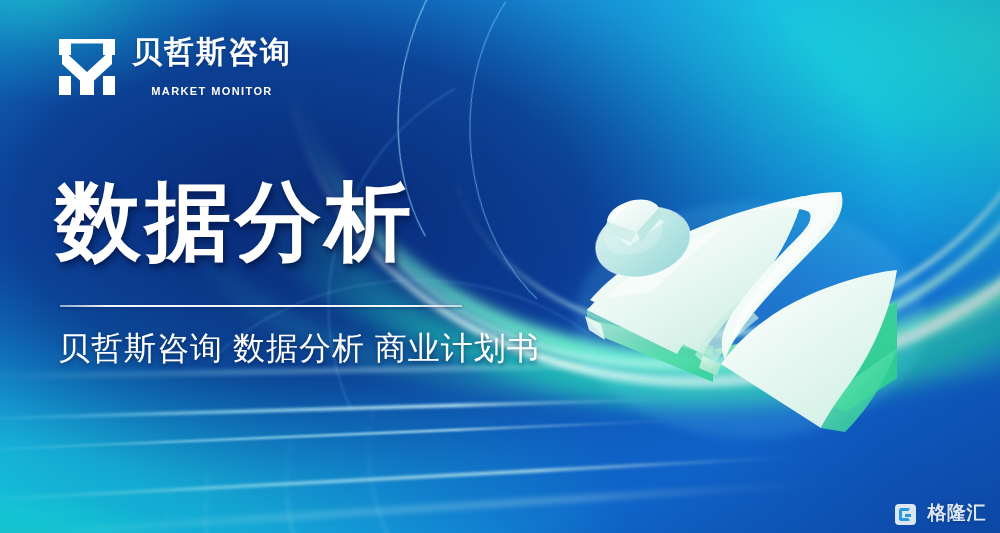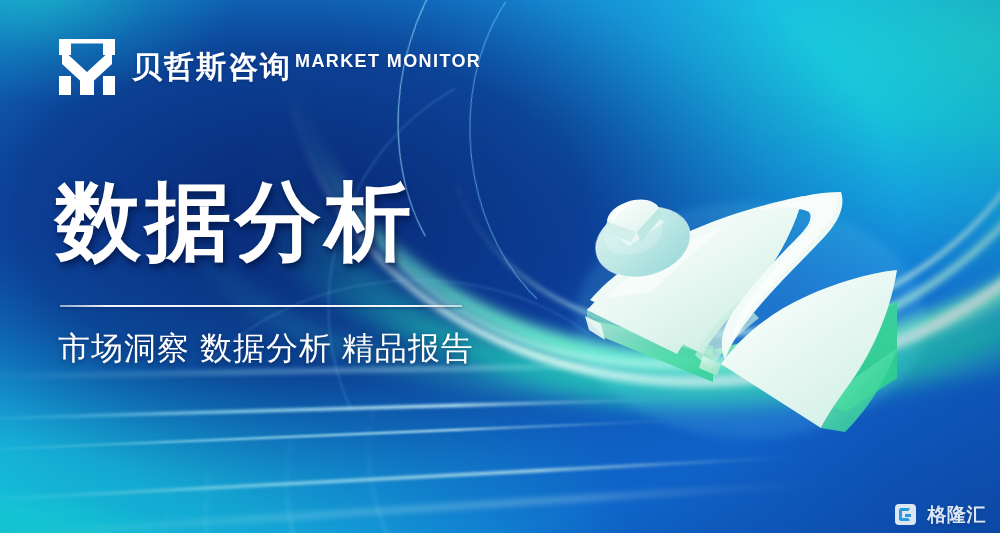--- a/index.html
+++ b/index.html
@@ -83,28 +83,29 @@
   .f2{left:470px;top:-60px;width:300px;height:400px;border-left-color:rgba(130,210,255,.62);filter:blur(.5px);transform:rotate(-6deg);}
   .f3{left:330px;top:60px;width:430px;height:470px;border-left-color:rgba(120,200,255,.38);filter:blur(.8px);transform:rotate(18deg);}
   .f4{left:150px;top:280px;width:520px;height:420px;border-top-color:rgba(130,215,255,.30);filter:blur(1px);transform:rotate(-4deg);}
 
   .vignette{position:absolute;inset:0;
     background:radial-gradient(110% 110% at 22% 34%, rgba(4,22,80,0) 42%, rgba(4,20,72,.40) 100%);}
 
   
   .brand{position:absolute;left:56px;top:36px;display:flex;align-items:center;gap:14px;}
   .mark{width:62px;height:62px;position:relative;flex:0 0 auto;}
-  .brand-text{display:flex;flex-direction:row;gap:3px;}
+  .brand-text{display:flex;flex-direction:column;gap:19px;}
   .brand-cn{
     color:#ffffff;font-size:30px;font-weight:bold;letter-spacing:2px;line-height:1;
     text-shadow:0 1px 3px rgba(0,30,80,.35);
   }
   .brand-en{
-    color:#ffffff;font-size:18px;font-weight:bold;letter-spacing:1.4px;line-height:1;
+    color:#ffffff;font-size:11px;font-weight:bold;letter-spacing:1.4px;line-height:1;
     text-shadow:0 1px 2px rgba(0,30,80,.3);
+    text-align:center;
   }
 
   
   .headline{
     position:absolute;left:55px;top:176px;
     color:#ffffff;font-size:86px;font-weight:bold;letter-spacing:4px;line-height:1.06;
     text-shadow:3px 5px 7px rgba(2,18,62,.55), 0 2px 3px rgba(2,18,62,.40);
     white-space:nowrap;
   }
   .divider{
@@ -117,21 +118,21 @@
     color:#ffffff;font-size:32px;font-weight:normal;letter-spacing:1px;line-height:1.2;
     text-shadow:0 2px 5px rgba(2,18,62,.5);
     white-space:nowrap;
   }
 
   
   .book{position:absolute;left:545px;top:150px;width:395px;height:290px;}
   .book svg{display:block;width:100%;height:100%;overflow:visible;}
 
   
-  .wm{position:absolute;right:14px;bottom:8px;display:flex;align-items:center;gap:12px;opacity:.86;}
+  .wm{position:absolute;right:14px;bottom:8px;display:flex;align-items:center;gap:12px;opacity:.86;font-family:Liberation Mono, monospace;}
   .wm-badge{
     width:21px;height:21px;border-radius:4px;background:#ffffff;position:relative;flex:0 0 auto;
   }
   .wm-badge::before{
     content:"";position:absolute;left:4.5px;top:4px;width:12px;height:13px;
     border:3.2px solid #2aa7e8;border-radius:3px;border-right-color:transparent;
     box-sizing:border-box;
   }
   .wm-badge::after{
     content:"";position:absolute;right:4.5px;top:9.5px;width:6px;height:3.2px;background:#2aa7e8;
@@ -299,20 +300,20 @@
       </svg>
     </div>
     <div class="brand-text">
       <div class="brand-cn">贝哲斯咨询</div>
       <div class="brand-en">MARKET MONITOR</div>
     </div>
   </div>
 
   <div class="headline">数据分析</div>
   <div class="divider"></div>
-  <div class="subtitle">市场洞察  数据分析  精品报告</div>
+  <div class="subtitle">贝哲斯咨询  数据分析  商业计划书</div>
 
   <div class="wm">
     <div class="wm-badge"></div>
     <div class="wm-text">格隆汇</div>
   </div>
 
 </div>
 
 </body></html>

